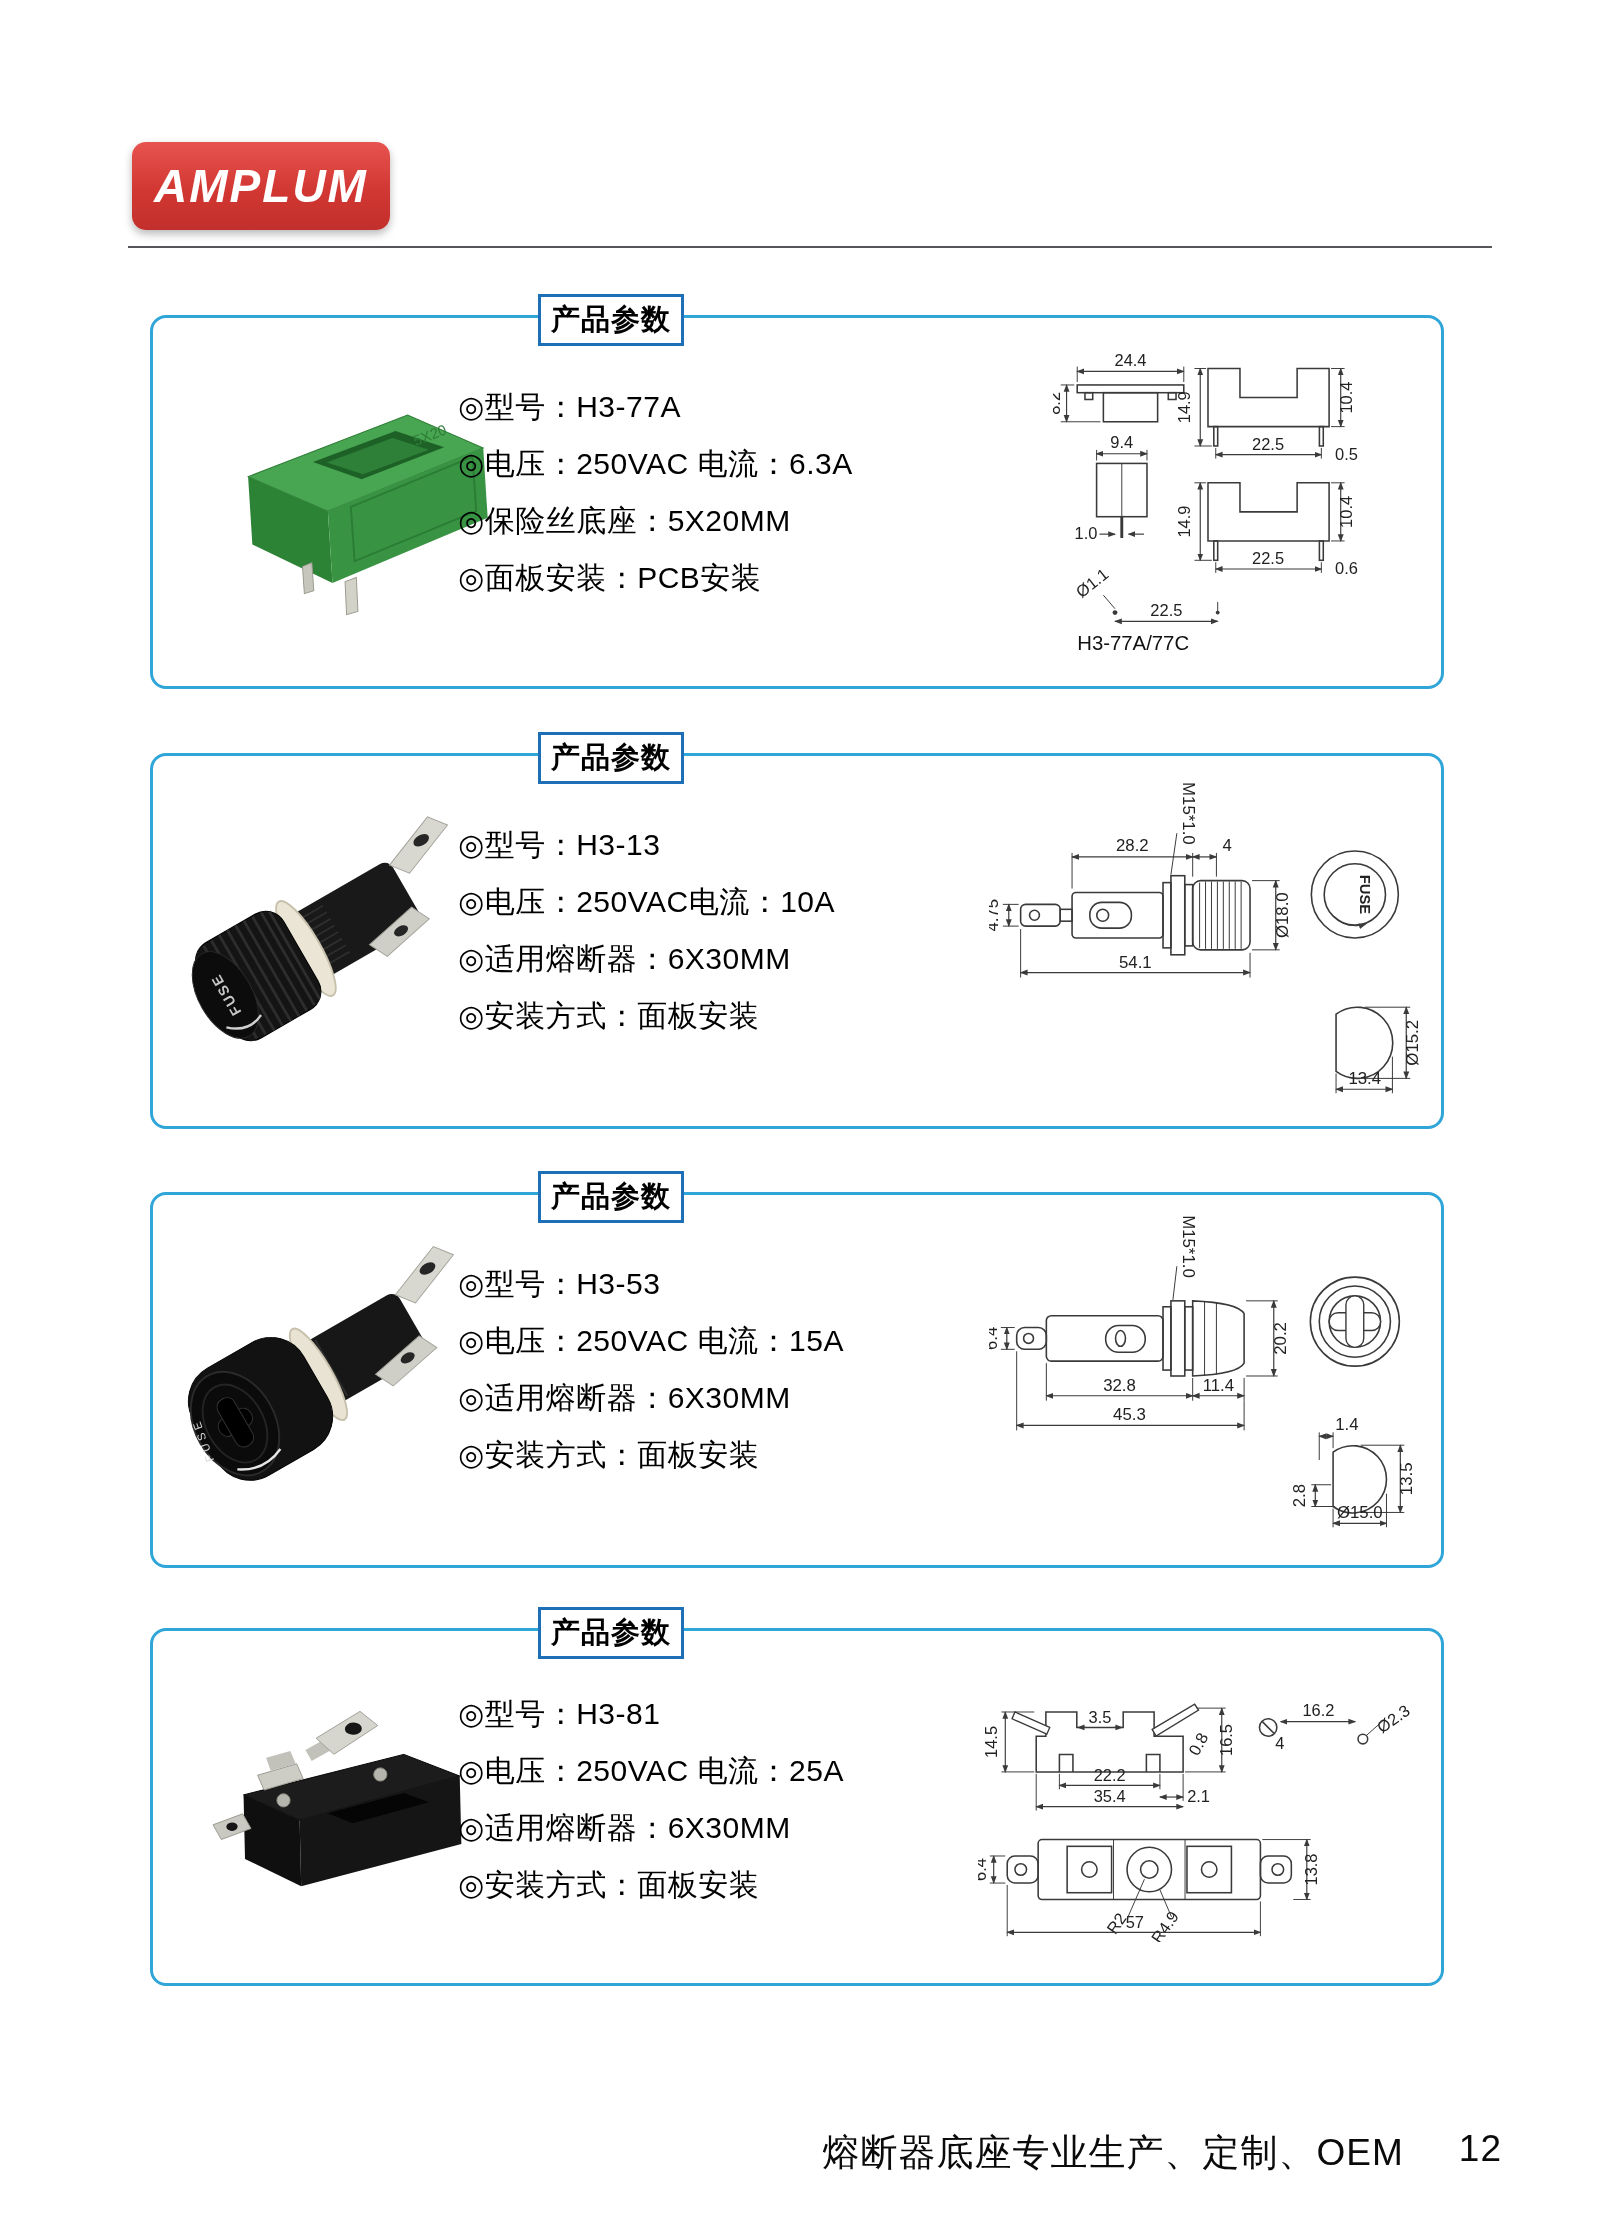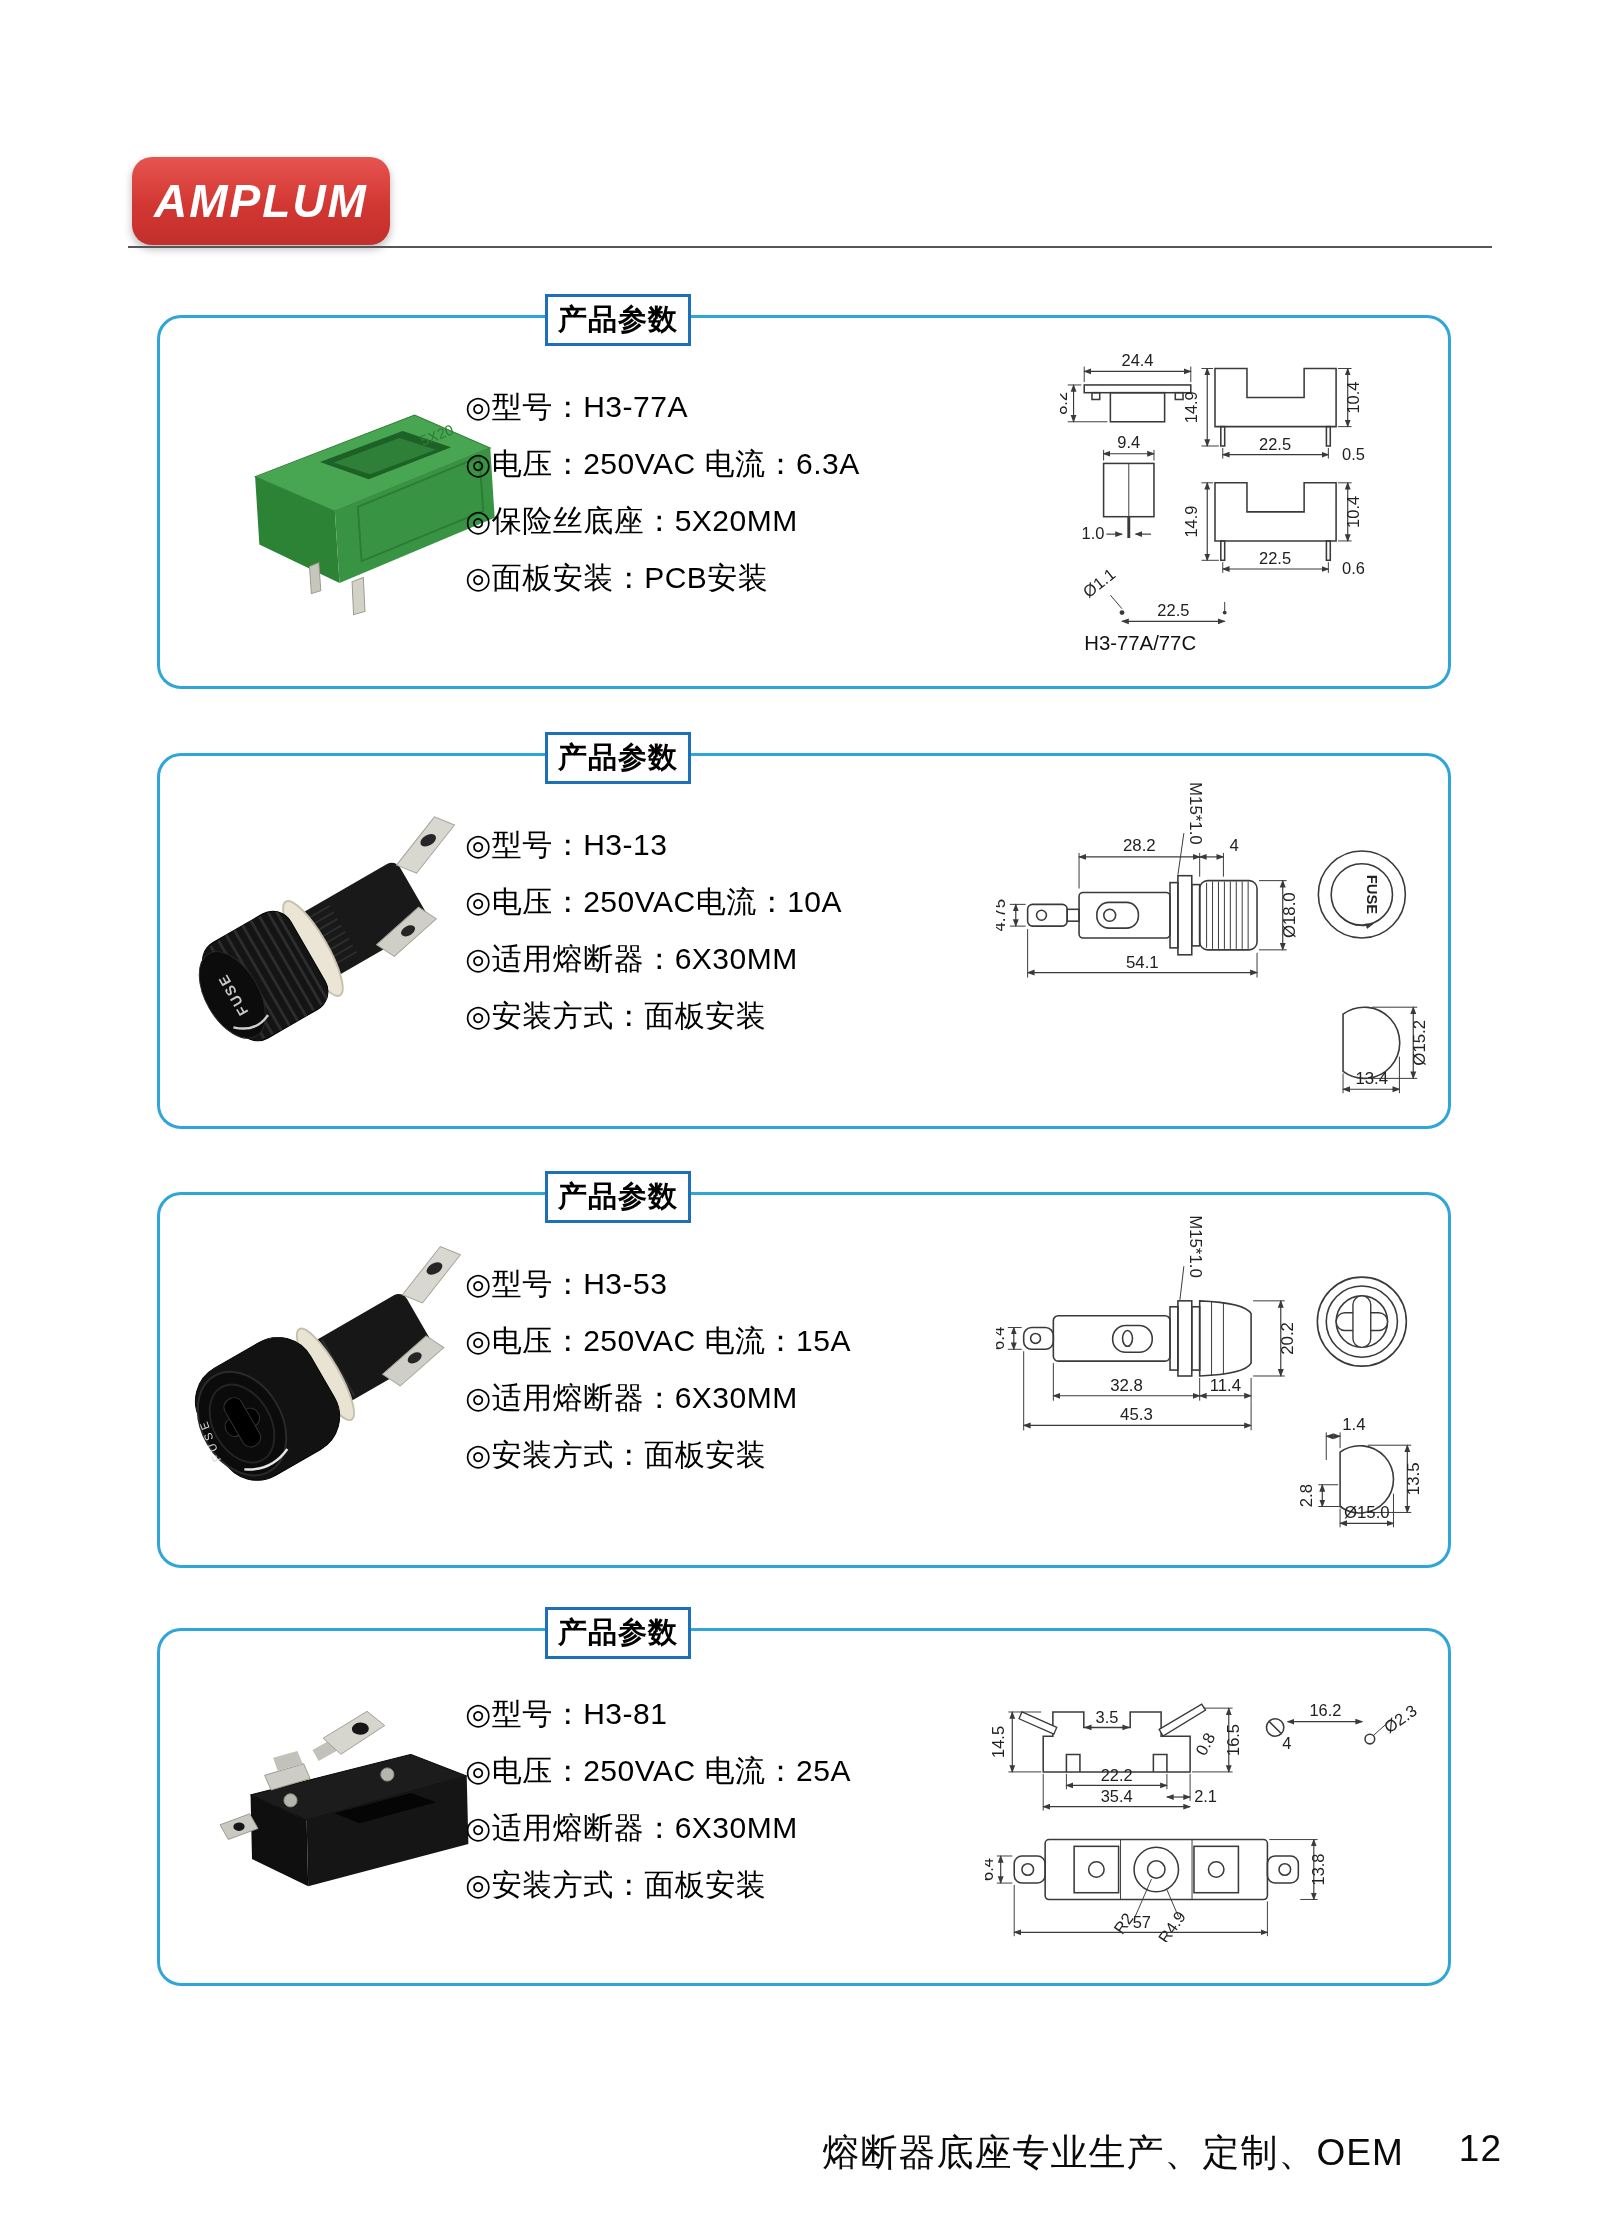--- a/index.html
+++ b/index.html
@@ -1,37 +1,37 @@
 <!DOCTYPE html>
 <html><head>
 <meta charset="utf-8">
 <style>
   html,body { margin:0; padding:0; background:#ffffff; }
   .page {
     position:relative; width:1622px; height:2222px; background:#fff;
     font-family:"Liberation Sans","DejaVu Sans",sans-serif; overflow:hidden;
   }
   .logo {
-    position:absolute; left:132px; top:157px; width:258px; height:88px;
+    position:absolute; left:132px; top:142px; width:258px; height:88px;
     background:linear-gradient(180deg,#e75450 0%,#d23732 55%,#c22f2c 100%);
-    border-radius:20px; color:#fff; font-style:italic; font-weight:bold;
+    border-radius:14px; color:#fff; font-style:italic; font-weight:bold;
     font-size:46px; letter-spacing:2px; display:flex; align-items:center;
     justify-content:center; box-shadow:0 4px 8px rgba(0,0,0,.28);
   }
   .header-title {
     position:absolute; left:1180px; top:186px; width:330px;
     font-size:38px; color:#0a0a0a; font-weight:500; letter-spacing:1px;
   }
   .header-line {
     position:absolute; left:128px; top:246px; width:1364px; height:2px;
     background:#55565a;
   }
   .section {
-    position:absolute; left:157px; width:1288px; background:#fff;
-    border:3px solid #2fa5d8; border-radius:24px;
+    position:absolute; left:150px; width:1288px; background:#fff;
+    border:3px solid #2fa5d8; border-radius:16px;
   }
   .badge {
     position:absolute; left:385px; top:-24px; width:140px; height:46px;
     background:#fff; border:3px solid #1d6fb8; z-index:2;
     display:flex; align-items:center; justify-content:center;
     font-size:29px; font-weight:bold; color:#000; letter-spacing:1px;
   }
   .specs { position:absolute; left:305px; top:72px; z-index:1; }
   .spec-line {
     font-size:30px; line-height:34px; color:#000000; margin-bottom:23px;

